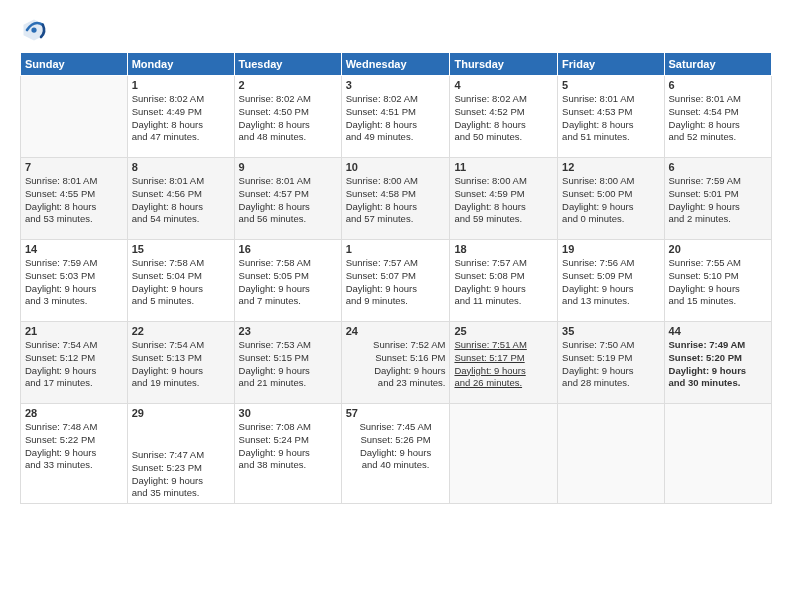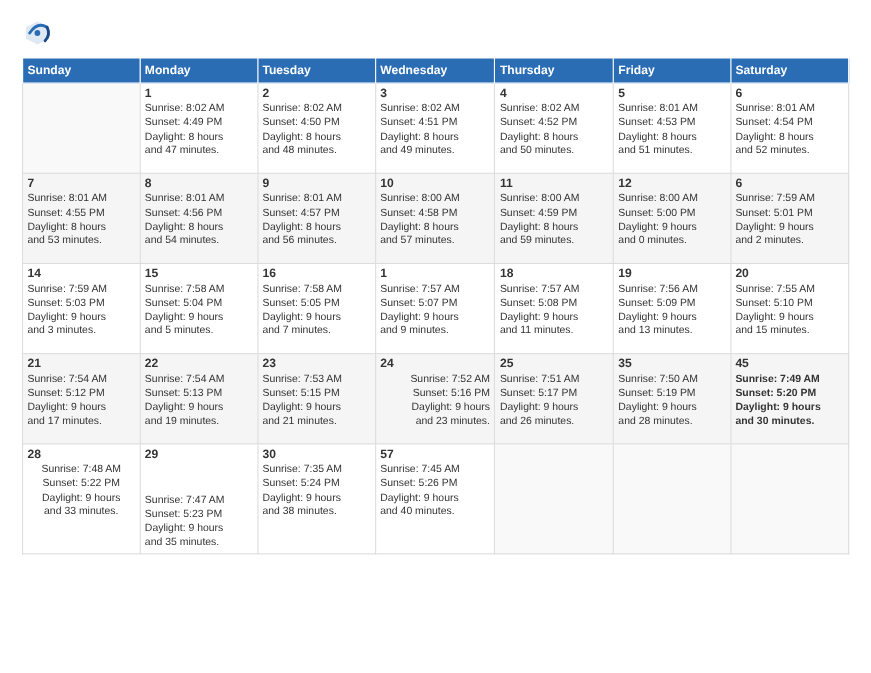--- a/index.html
+++ b/index.html
@@ -293,65 +293,65 @@
           </td>
           <td>
             <span class="day-num">24</span>
             <div class="day-info" style="white-space: pre-line; text-align: right;">Sunrise: 7:52 AM
 Sunset: 5:16 PM
 Daylight: 9 hours
 and 23 minutes.</div>
           </td>
           <td>
             <span class="day-num">25</span>
-            <div class="day-info" style="white-space: pre-line;">Sunrise: 7:51 AM
+            <div class="day-info" style="white-space: pre-line; text-decoration: underline;">Sunrise: 7:51 AM
 Sunset: 5:17 PM
 Daylight: 9 hours
 and 26 minutes.</div>
           </td>
           <td>
             <span class="day-num">35</span>
             <div class="day-info" style="white-space: pre-line;">Sunrise: 7:50 AM
 Sunset: 5:19 PM
 Daylight: 9 hours
 and 28 minutes.</div>
           </td>
           <td>
-            <span class="day-num">45</span>
+            <span class="day-num">44</span>
             <div class="day-info" style="white-space: pre-line; font-weight: bold;">Sunrise: 7:49 AM
 Sunset: 5:20 PM
 Daylight: 9 hours
 and 30 minutes.</div>
           </td>
         </tr>
         <tr>
           <td>
             <span class="day-num">28</span>
-            <div class="day-info" style="white-space: pre-line; text-align: center;">Sunrise: 7:48 AM
+            <div class="day-info" style="white-space: pre-line;">Sunrise: 7:48 AM
 Sunset: 5:22 PM
 Daylight: 9 hours
 and 33 minutes.</div>
           </td>
           <td>
             <span class="day-num">29</span>
             <div class="day-info" style="white-space: pre-line; margin-top: 30px;">Sunrise: 7:47 AM
 Sunset: 5:23 PM
 Daylight: 9 hours
 and 35 minutes.</div>
           </td>
           <td>
             <span class="day-num">30</span>
-            <div class="day-info" style="white-space: pre-line;">Sunrise: 7:35 AM
+            <div class="day-info" style="white-space: pre-line;">Sunrise: 7:08 AM
 Sunset: 5:24 PM
 Daylight: 9 hours
 and 38 minutes.</div>
           </td>
           <td>
             <span class="day-num">57</span>
-            <div class="day-info" style="white-space: pre-line;">Sunrise: 7:45 AM
+            <div class="day-info" style="white-space: pre-line; text-align: center;">Sunrise: 7:45 AM
 Sunset: 5:26 PM
 Daylight: 9 hours
 and 40 minutes.</div>
           </td>
           <td class="empty-cell"></td>
           <td class="empty-cell"></td>
           <td class="empty-cell"></td>
         </tr>
       </tbody>
   </table>

